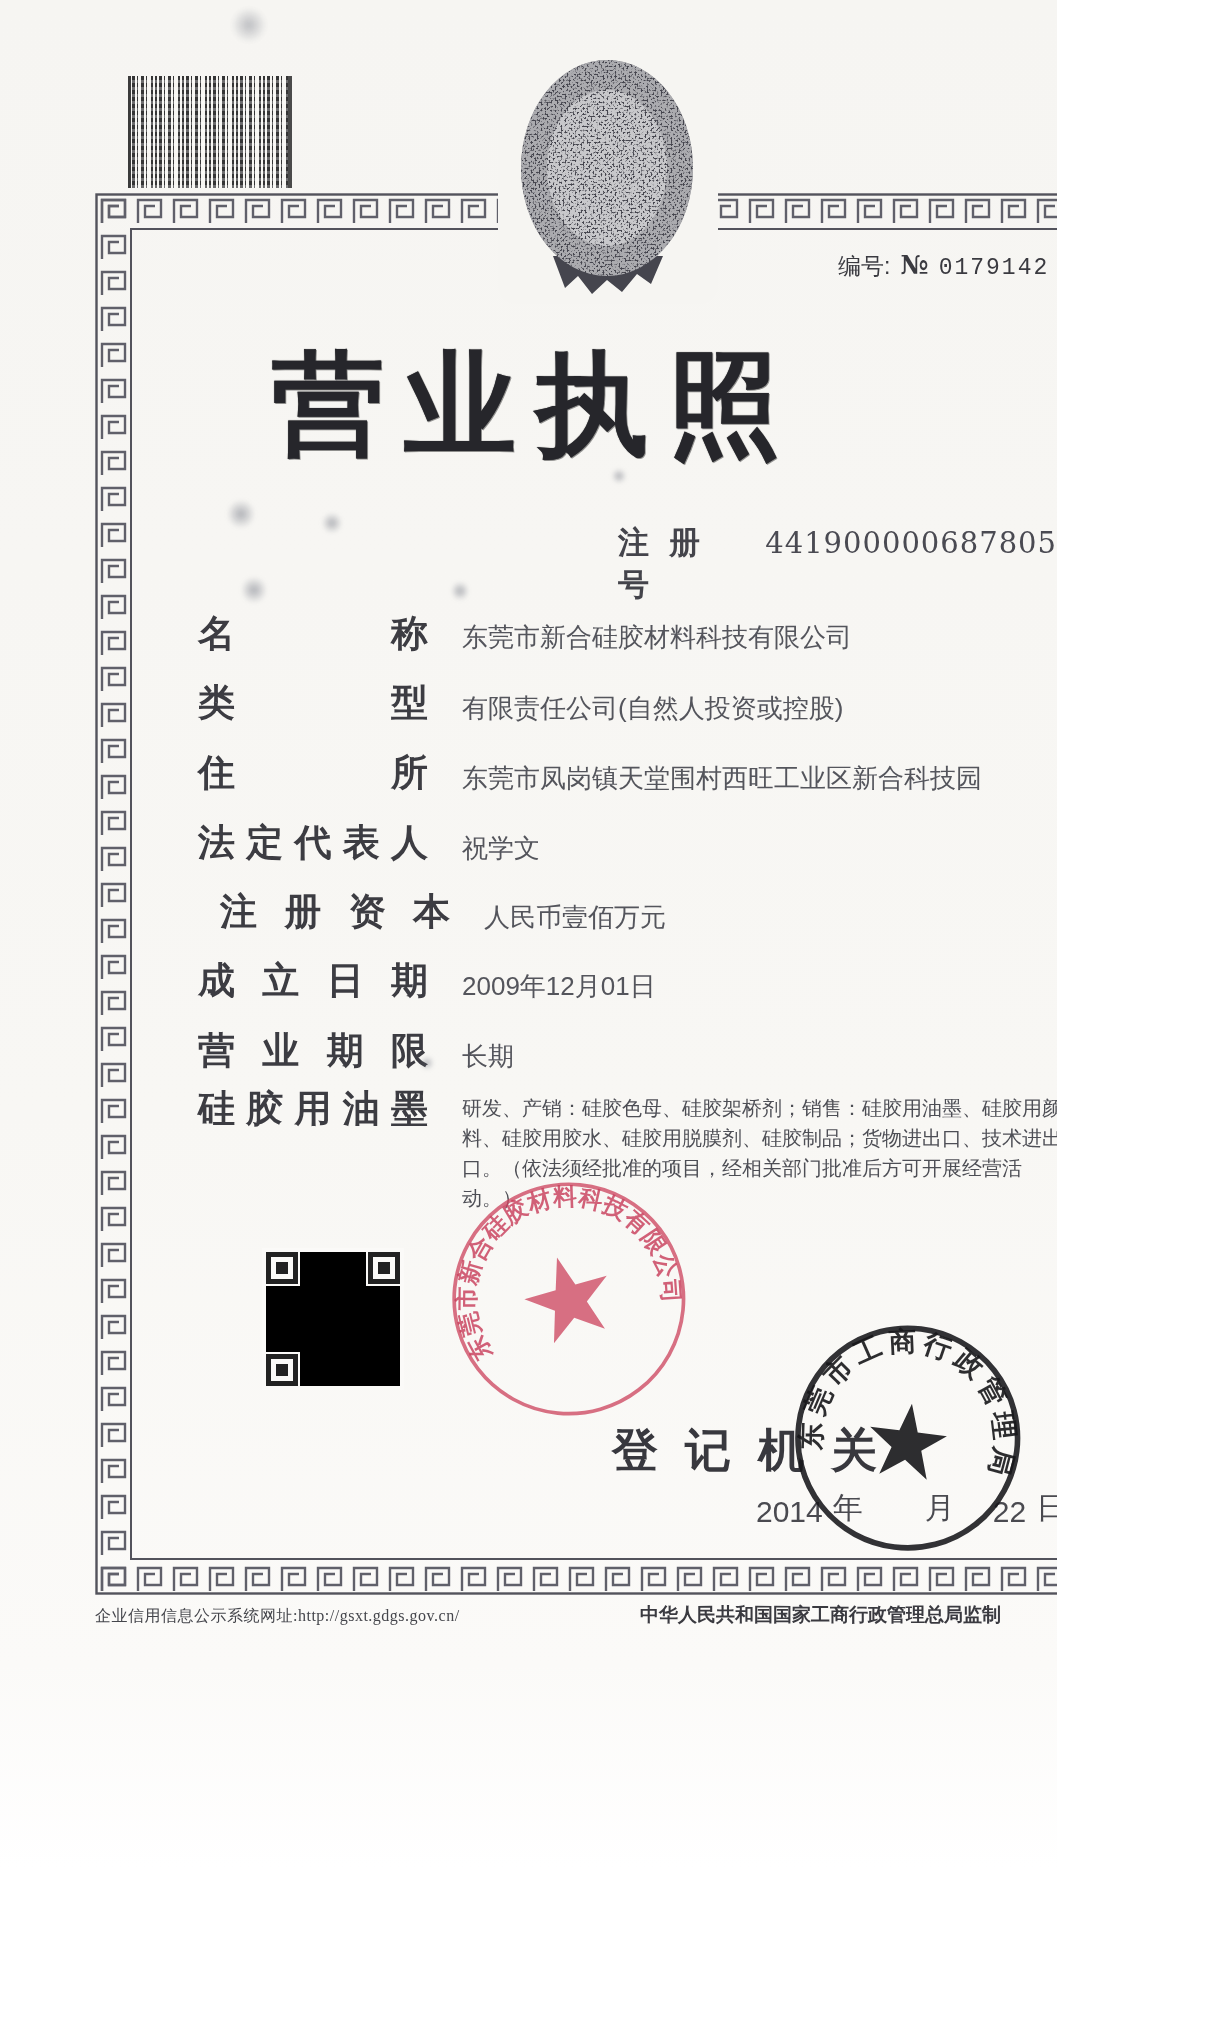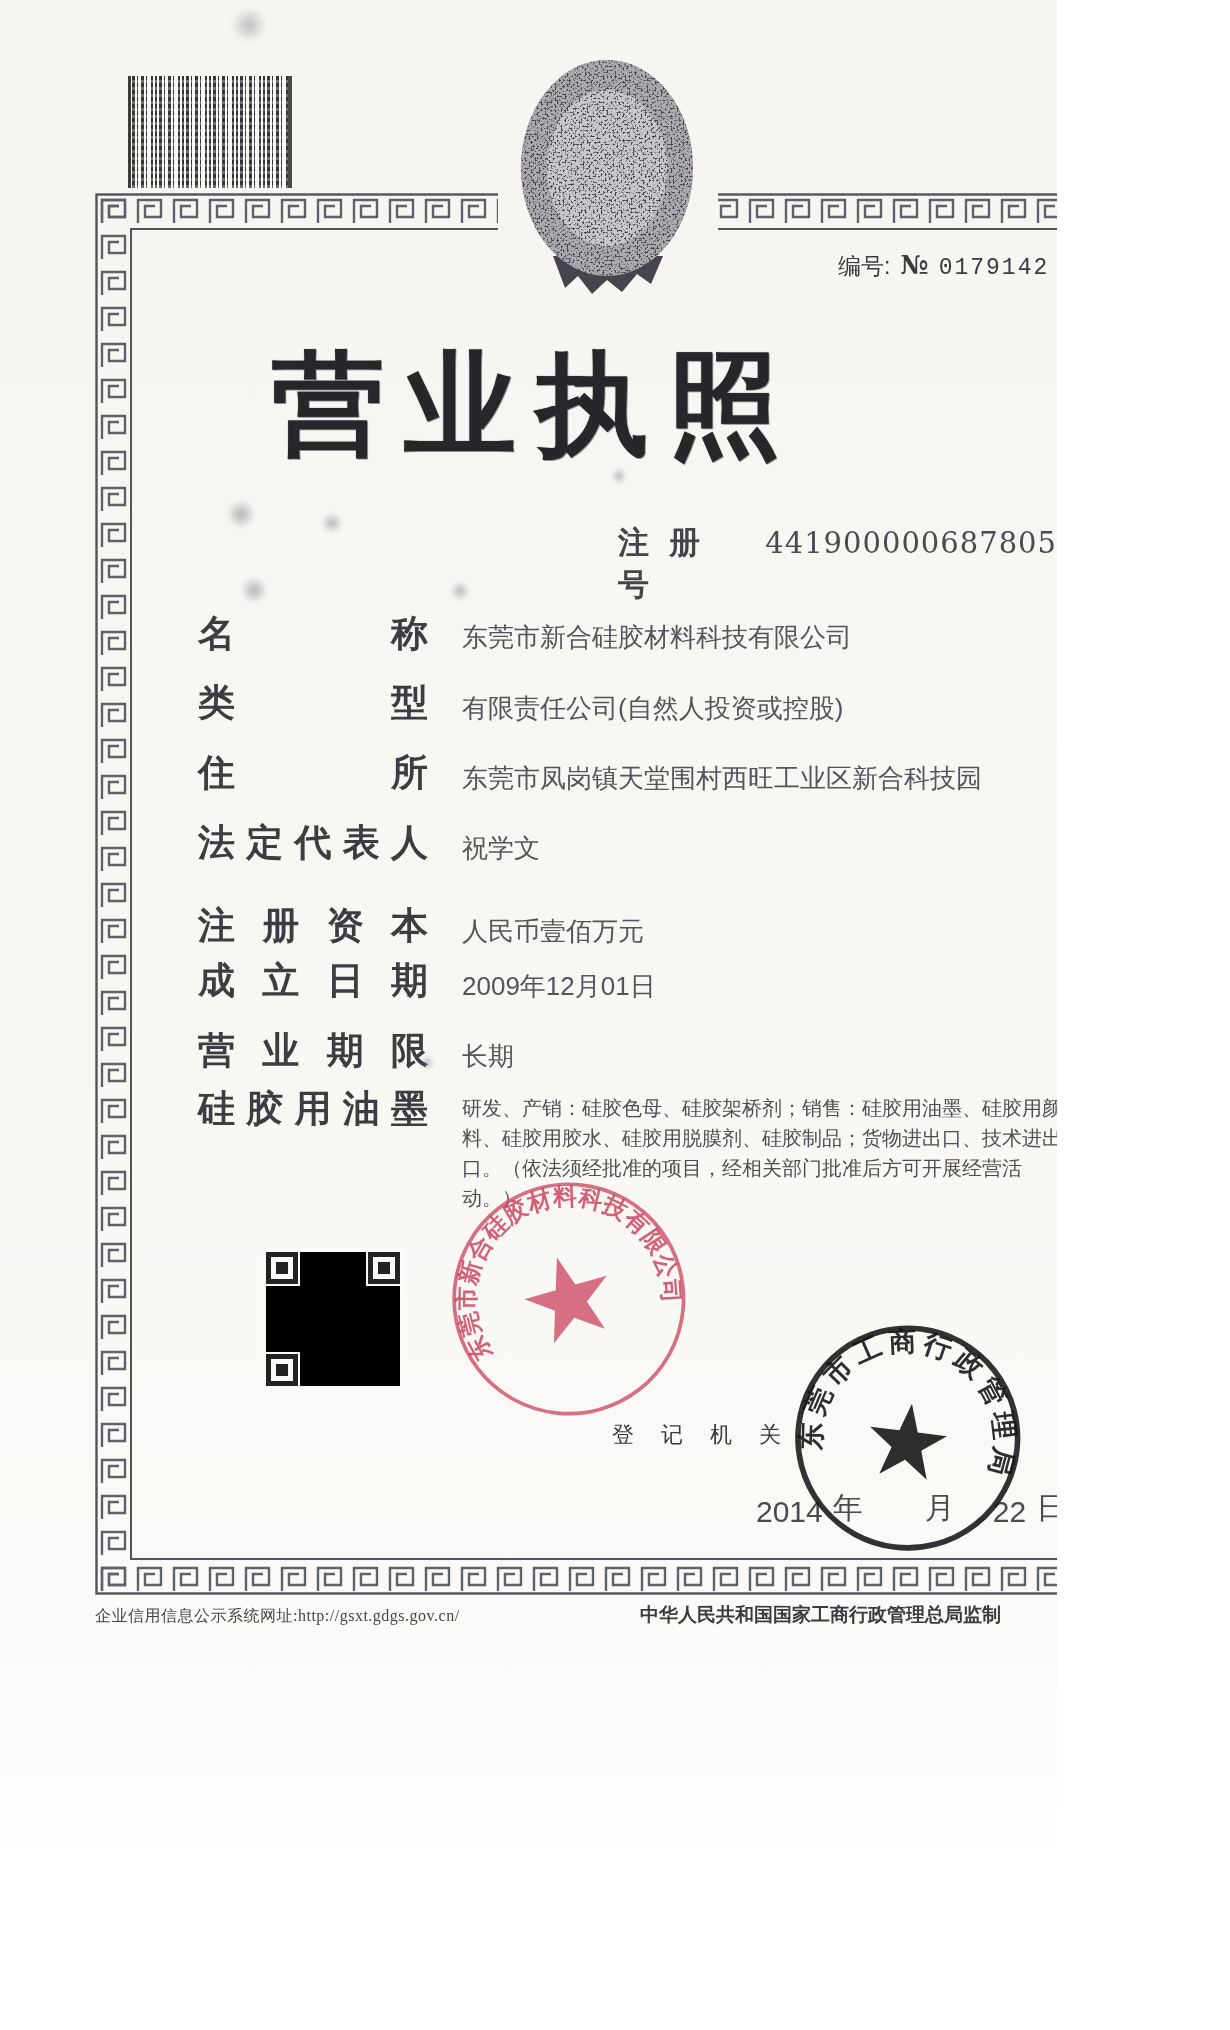--- a/index.html
+++ b/index.html
@@ -40,23 +40,23 @@
   
   .fields{left:198px;top:612px;width:880px;}
   .frow{position:absolute;left:0;display:flex;align-items:flex-start;width:880px;}
   .frow .flabel{
     width:230px;min-width:230px;font-size:37px;font-weight:700;color:#3c3c42;
     text-align:justify;text-align-last:justify;text-justify:inter-character;line-height:1.1;
   }
   .frow .fvalue{margin-left:34px;font-size:26px;color:#54555c;padding-top:8px;line-height:1.35;}
   .frow.scope .fvalue{font-size:20px;width:636px;line-height:1.5;padding-top:4px;color:#4d4e55;}
   .r0{top:0px;align-items:flex-end;}.r1{top:71px;}.r2{top:141px;}.r3{top:211px;}
-  .r4{top:294px;}.r5{top:349px;}.r6{top:419px;}.r7{top:477px;}
-  
-  .registry-label{left:612px;top:1420px;font-size:22px;font-weight:400;letter-spacing:27px;color:#38383e;white-space:nowrap;}
+  .r4{top:280px;margin-left:22px;}.r5{top:349px;}.r6{top:419px;}.r7{top:477px;}
+  
+  .registry-label{left:612px;top:1420px;font-size:46px;font-weight:700;letter-spacing:27px;color:#38383e;white-space:nowrap;}
   .issue-date{left:756px;top:1488px;display:flex;align-items:flex-end;font-size:30px;color:#4a4a50;z-index:3;}
   .issue-date span{margin-right:10px;}
   .issue-date .gap-month{margin-left:52px;}
   .issue-date .gap-day{margin-left:28px;}
   
   .footer-left{left:95px;top:1606px;font-size:16px;color:#45464c;letter-spacing:.5px;font-family:Liberation Serif, serif;}
   .footer-right{left:640px;top:1602px;width:460px;text-align:left;font-size:19px;font-weight:700;color:#3a3a40;}
   
   .stamp{pointer-events:none;}
   .stamp-red{left:440px;top:1168px;width:256px;height:256px;transform:rotate(-16deg);z-index:4;}

